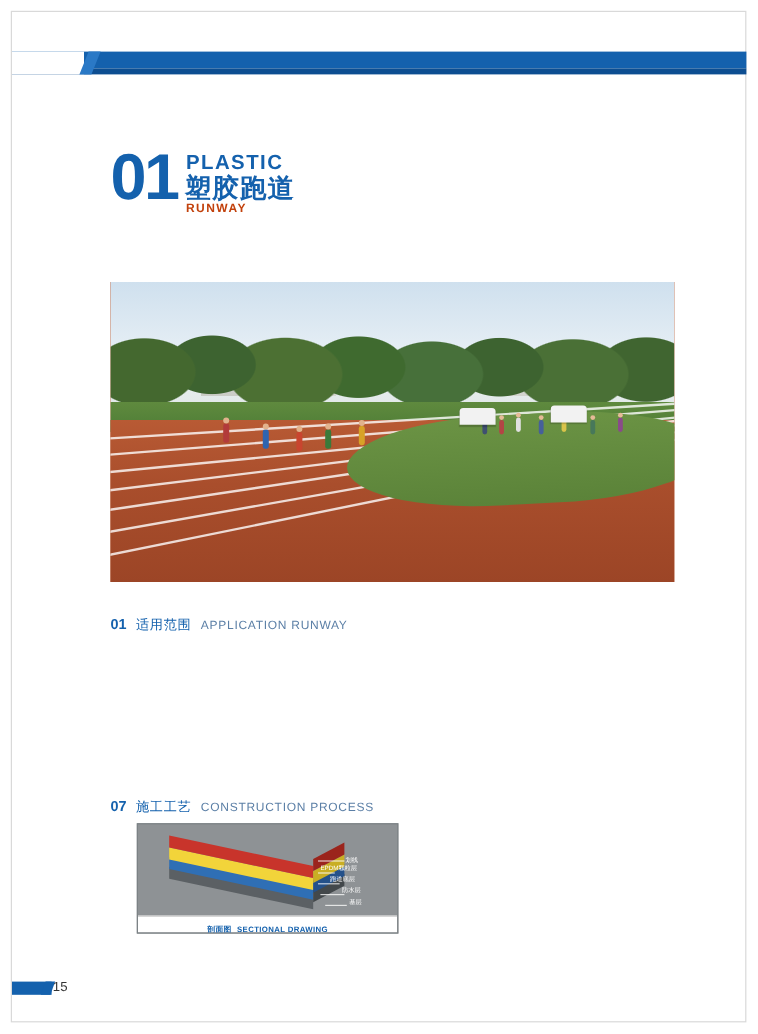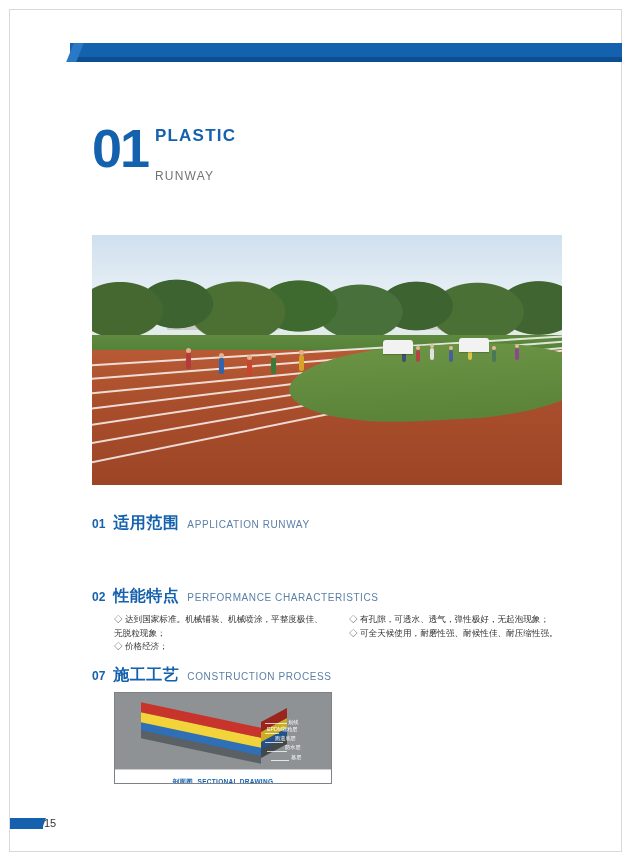--- a/index.html
+++ b/index.html
@@ -85,23 +85,23 @@
     position: absolute;
     left: 62px; top: 24px;
     font-size: 22px;
     font-weight: bold;
     color: #1461ad;
     letter-spacing: 1px;
   }
   .title-en-bottom {
     position: absolute;
     left: 63px; top: 51px;
-    font-size: 12px;
-    font-weight: normal;
-    color: #737373;
+    font-size: 10px;
+    font-weight: bold;
+    color: #c2410c;
     letter-spacing: 1.2px;
   }
 
   
   .hero-photo {
     position: absolute;
     left: 92px; top: 235px;
     width: 470px; height: 250px;
     overflow: hidden;
     background: #b4552e;
@@ -209,22 +209,22 @@
     align-items: baseline;
     gap: 8px;
     margin-bottom: 6px;
   }
   .sec-num {
     font-size: 12px;
     font-weight: bold;
     color: #1461ad;
   }
   .sec-cn {
-    font-size: 16px;
-    font-weight: bold;
+    font-size: 11px;
+    font-weight: normal;
     color: #1461ad;
     letter-spacing: .5px;
   }
   .sec-en {
     font-size: 10px;
     color: #5b7fa6;
     letter-spacing: .6px;
     font-family: "Liberation Sans", sans-serif;
   }
   .body-text {
@@ -350,20 +350,21 @@
   <div class="page-border"></div>
 
   <div class="header-bar-main"></div>
   <div class="header-bar-dark"></div>
   <div class="header-bar-notch"></div>
   <div class="header-bar-notch2"></div>
 
   <div class="title-block">
     <div class="big-number">01</div>
     <div class="title-en-top">PLASTIC</div>
+    <div class="title-cn">塑胶跑道</div>
     <div class="title-en-bottom">RUNWAY</div>
   </div>
 
   <div class="hero-photo">
     <div class="sky"></div>
     <div class="far-buildings"></div>
     <div class="treeline"></div>
     <div class="grass-far"></div>
     <div class="track">
       <div class="lane" style="top:12%; transform: rotate(-3.5deg);"></div>
@@ -392,37 +393,20 @@
   </div>
 
   <div class="section" id="sec1">
     <div class="sec-head">
       <span class="sec-num">01</span>
       <span class="sec-cn">适用范围</span>
       <span class="sec-en">APPLICATION RUNWAY</span>
     </div>
   </div>
 
-  <div class="section" id="sec2">
-    <div class="sec-head">
-      <span class="sec-num">02</span>
-      <span class="sec-cn">性能特点</span>
-      <span class="sec-en">PERFORMANCE CHARACTERISTICS</span>
-    </div>
-    <div class="two-col">
-      <div class="col">
-        <p>◇ 达到国家标准。机械铺装、机械喷涂，平整度极佳、无脱粒现象；</p>
-        <p>◇ 价格经济；</p>
-      </div>
-      <div class="col">
-        <p>◇ 有孔隙，可透水、透气，弹性极好，无起泡现象；</p>
-        <p>◇ 可全天候使用，耐磨性强、耐候性佳、耐压缩性强。</p>
-      </div>
-    </div>
-  </div>
 
   <div class="section" id="sec3">
     <div class="sec-head">
       <span class="sec-num">07</span>
       <span class="sec-cn">施工工艺</span>
       <span class="sec-en">CONSTRUCTION PROCESS</span>
     </div>
     <div class="sec3-body">
 
       <div class="figure">

